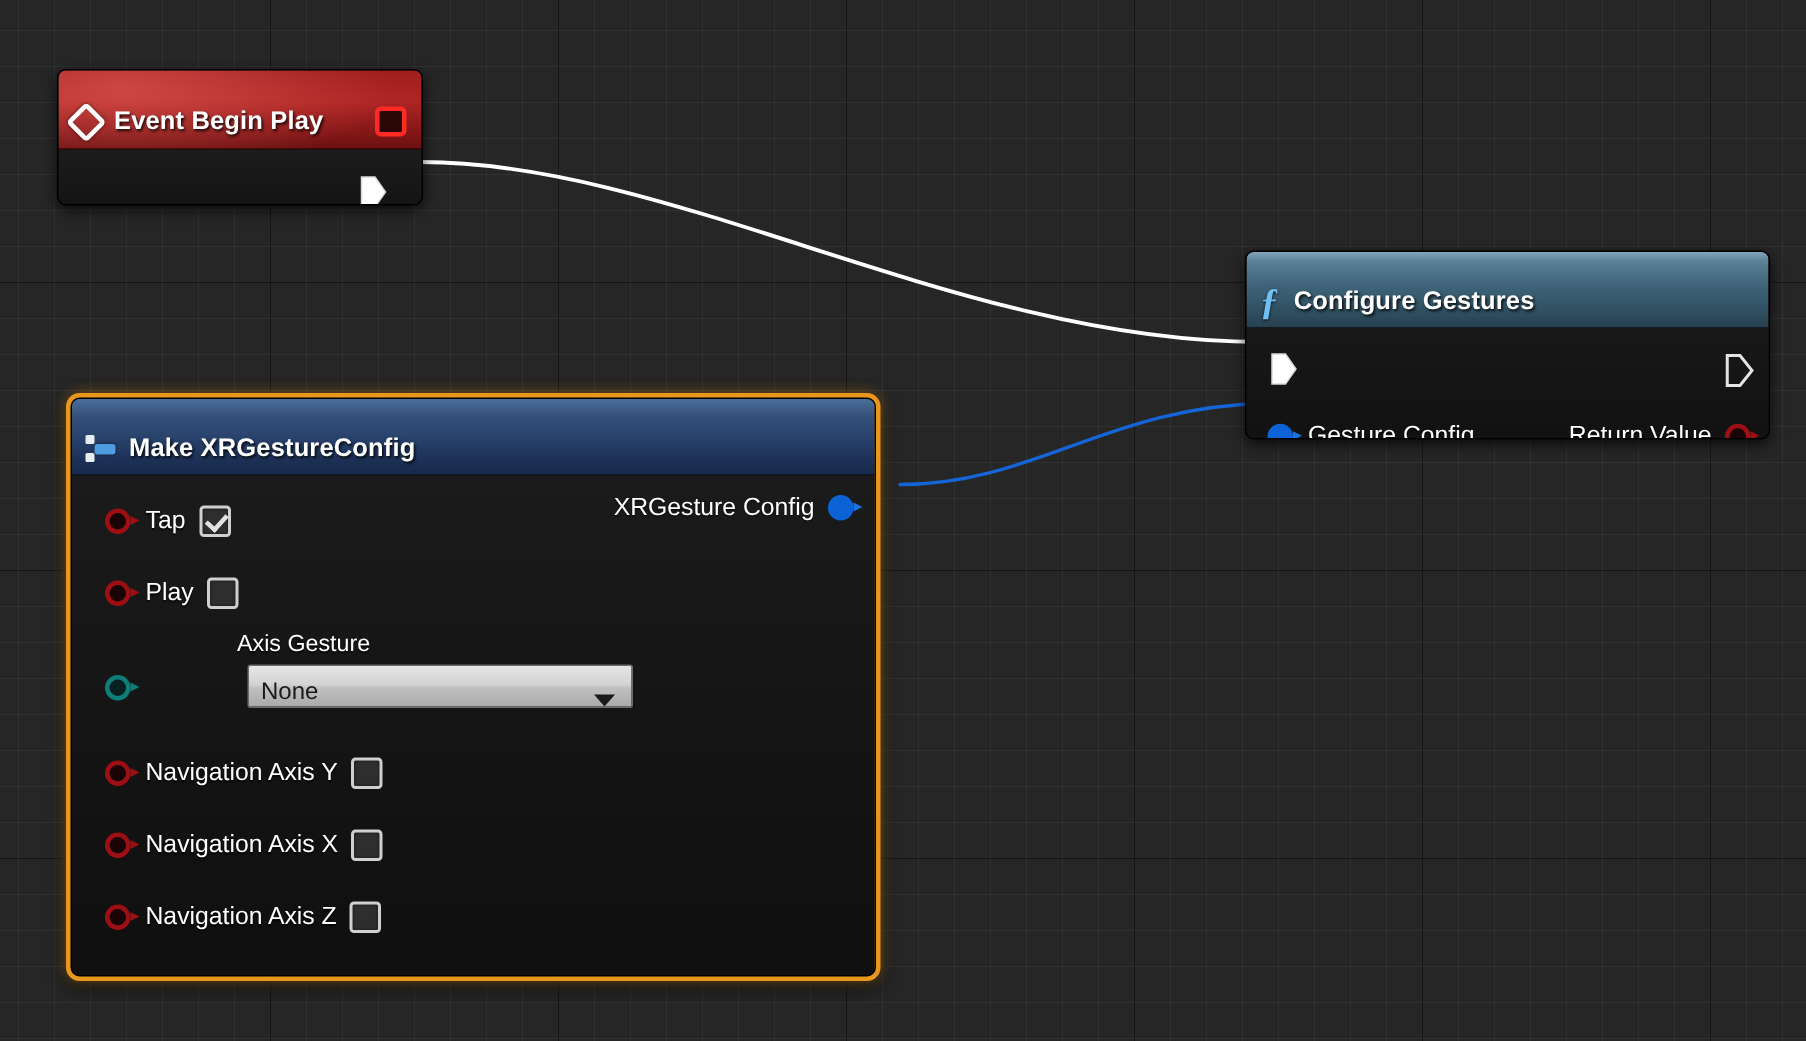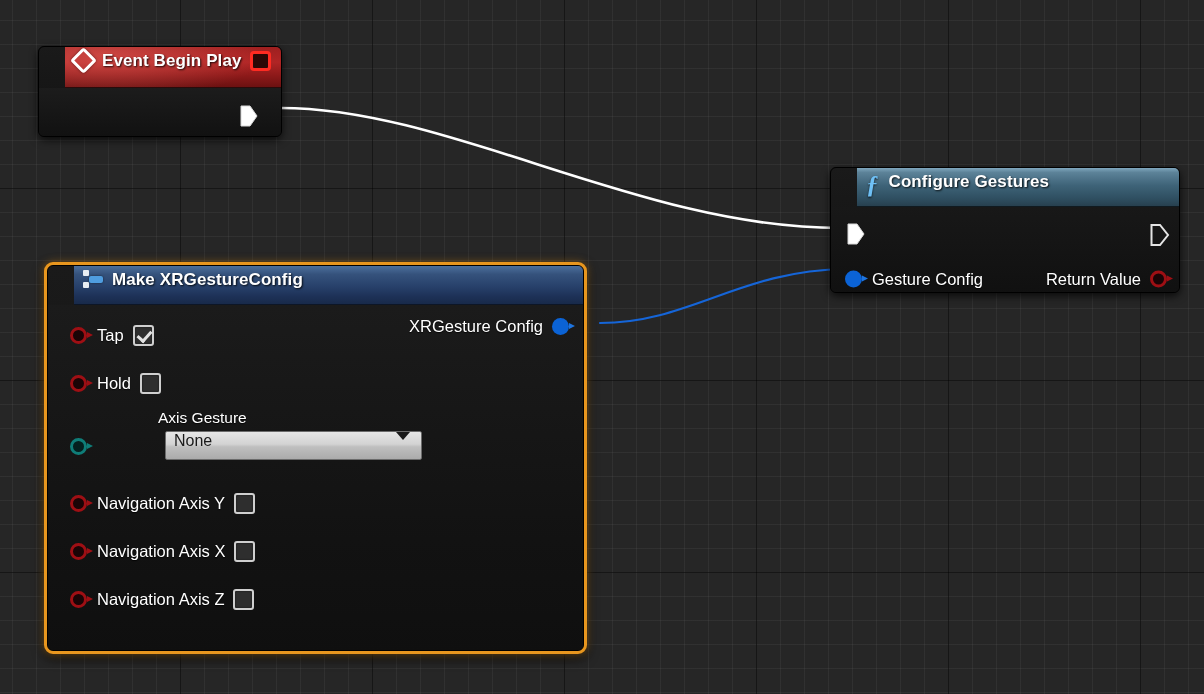--- a/index.html
+++ b/index.html
@@ -45,25 +45,24 @@
   .node-inner {
     border-radius: 6px;
     overflow: hidden;
     background: linear-gradient(to bottom, #1a1a1a 0%, #121212 100%);
     border: 1px solid #000;
     height: 100%;
     box-sizing: border-box;
   }
   .node-header {
     display: flex;
-    align-items: flex-start;
+    align-items: center;
     height: 34px;
-    padding: 4px 10px 0 9px;
-    position: relative;
-    margin-left: 26px;
+    padding: 16px 10px 0 9px;
+    position: relative;
   }
   .node-title {
     color: #ffffff;
     font-size: 17px;
     font-weight: bold;
     letter-spacing: 0.1px;
     text-shadow: 1px 1px 2px rgba(0,0,0,0.85);
     white-space: nowrap;
   }
   .node-body { position: relative; }
@@ -247,21 +246,21 @@
   }
   .combo {
     position: absolute;
     left: 117px; top: 24px;
     width: 257px; height: 29px;
     border: 1px solid #6b6b6b;
     border-radius: 2px;
     background: linear-gradient(to bottom, #e6e6e6 0%, #d3d3d3 45%, #bfbfbf 55%, #ababab 100%);
     box-sizing: border-box;
     display: flex;
-    align-items: flex-start;
+    align-items: flex-end;
     padding: 0 6px 0 8px;
   }
   .combo-value {
     color: #1a1a1a;
     font-size: 16px;
     flex: 1;
     white-space: nowrap;
   }
   .combo-arrow {
     width: 0; height: 0;
@@ -409,21 +408,21 @@
           </div>
           <span class="pin-label">Tap</span>
           <div class="checkbox checked"></div>
         </div>
 
         <div class="pin-row">
           <div class="pin-data">
             <div class="ring"></div>
               <div class="nub"></div>
           </div>
-          <span class="pin-label">Hold</span>
+          <span class="pin-label">Play</span>
           <div class="checkbox"></div>
         </div>
 
         <div class="combo-block">
           <div class="combo-pin">
             <div class="pin-data teal">
               <div class="ring"></div>
                 <div class="nub"></div>
             </div>
           </div>

